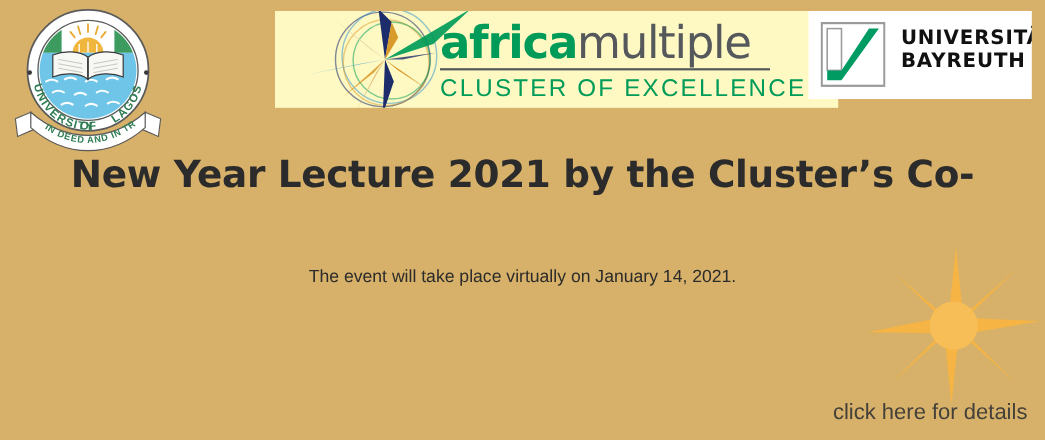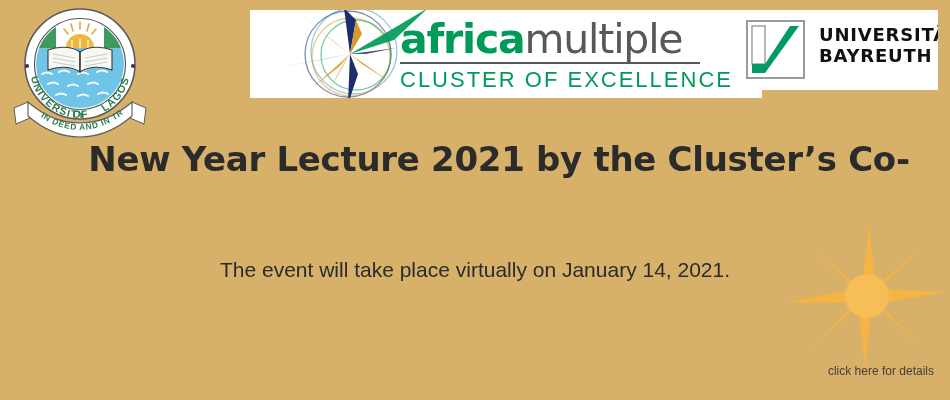--- a/index.html
+++ b/index.html
@@ -29,21 +29,21 @@
     height: 150px;
   }
 
   
   #africamultiple-card {
     position: absolute;
     left: 250px;
     top: 10px;
     width: 512px;
     height: 88px;
-    background: #ffffff;
+    background: #fef9c3;
     overflow: hidden;
   }
   #am-compass {
     position: absolute;
     left: 28px;
     top: -6px;
     width: 152px;
     height: 100px;
   }
   #am-wordmark {
@@ -116,52 +116,51 @@
     left: 60px;
     top: 136px;
     width: 830px;
     text-align: center;
     font-family: "DejaVu Sans", sans-serif;
     font-weight: bold;
     font-size: 34px;
     line-height: 47px;
     letter-spacing: -0.3px;
     color: #2b2b2b;
-    margin-left: 24px;
   }
   #headline .hl-line { display: block; }
 
   
   #subtitle {
     position: absolute;
     left: 60px;
-    top: 258px;
+    top: 243px;
     width: 830px;
     text-align: center;
     font-family: "Liberation Sans", sans-serif;
-    font-size: 21px;
+    font-size: 16px;
     color: #2b2b2b;
   }
 
   
   #starburst {
     position: absolute;
     left: 787px;
     top: 222px;
     width: 160px;
     height: 148px;
   }
 
   
   #cta-link {
     position: absolute;
     right: 16px;
     top: 364px;
     font-family: "Liberation Sans", sans-serif;
-    font-size: 12px;
+    font-size: 20px;
     color: #44403a;
     white-space: nowrap;
     cursor: pointer;
   }
 </style>
 </head>
 <body>
 
 <div id="banner">
 

